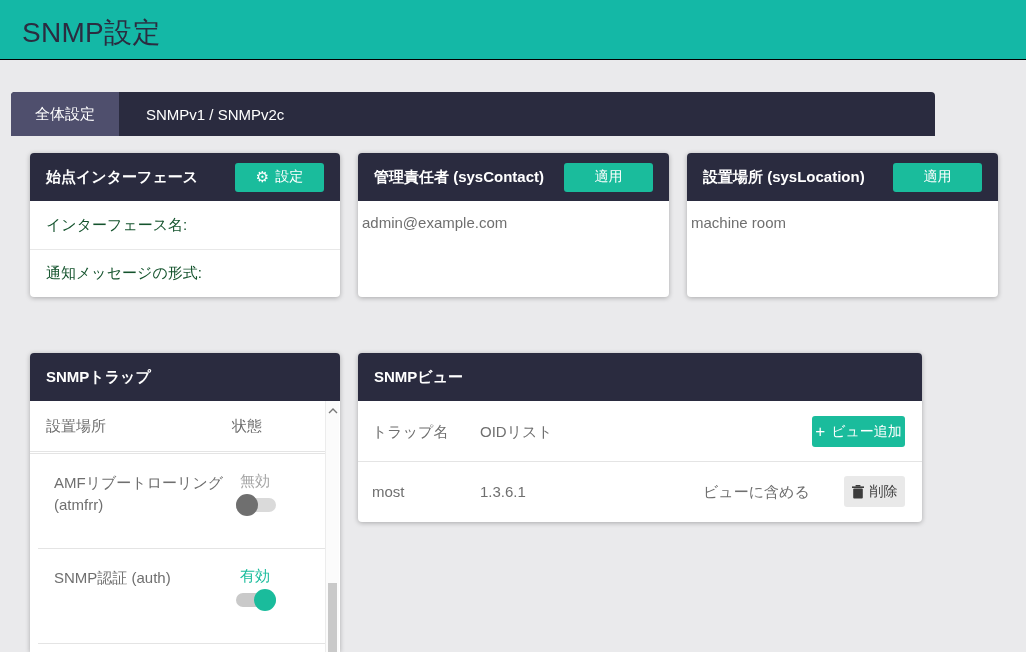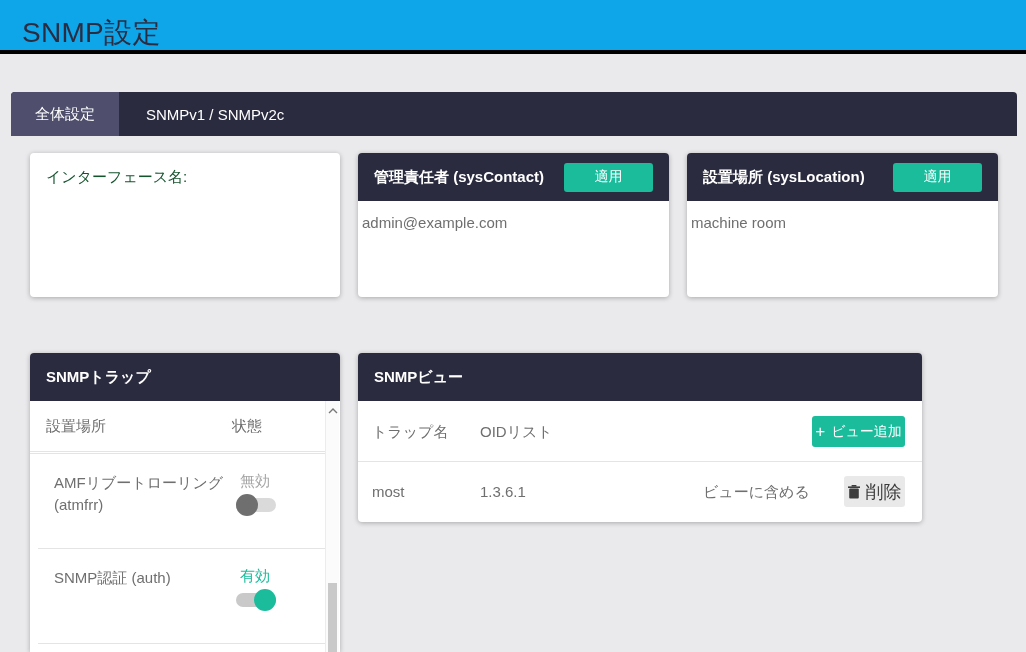--- a/index.html
+++ b/index.html
@@ -2,27 +2,27 @@
 <html><head>
 <meta charset="utf-8">
 <style>
   * { box-sizing: border-box; margin: 0; padding: 0; }
   html,body { width:1026px; height:652px; }
   body { font-family: "Liberation Sans", "DejaVu Sans", sans-serif; }
 
   .page { position:relative; width:1026px; height:652px; background:#eaeaec; overflow:hidden; }
 
   
-  .appbar { position:absolute; top:0; left:0; right:0; height:54px;
-            background:#0ea5e9; border-bottom:4px solid #000000; }
+  .appbar { position:absolute; top:0; left:0; right:0; height:60px;
+            background:#14b8a6; border-bottom:1px solid #000000; }
   .page-title { position:absolute; left:22px; top:14px; font-size:28px; font-weight:500;
                 color:#2b2c40; letter-spacing:.3px; }
 
   
-  .tabbar { position:absolute; left:11px; top:92px; width:1006px; height:44px;
+  .tabbar { position:absolute; left:11px; top:92px; width:924px; height:44px;
             background:#2a2b3f; border-radius:4px 4px 0 0; display:flex; }
   .tab { height:100%; display:flex; align-items:center; justify-content:center;
          color:#fff; font-size:15px; font-weight:500; padding:0 27px; cursor:pointer; white-space:nowrap; }
   .tab.active { background:#4f4f6d; border-radius:4px 0 0 0; padding:0 24px; }
 
   
   .card { position:absolute; background:#fff; border-radius:4px;
           box-shadow:0 1px 5px rgba(0,0,0,.28); }
   .card-head { height:48px; background:#2a2b3f; border-radius:4px 4px 0 0;
                display:flex; align-items:center; justify-content:space-between;
@@ -77,39 +77,47 @@
   
   .view-hrow { position:relative; height:61px; border-bottom:1px solid #e4e4e4; }
   .vcell { position:absolute; color:#6f6f6f; font-size:15px; }
   .vh-name { left:14px; top:22px; } .vh-oid { left:122px; top:22px; }
   .btn-add { position:absolute; right:17px; top:15px; width:93px; height:31px; }
   .plus-ic { font-size:17px; font-weight:400; line-height:1; margin-top:-1px; }
   .view-row { position:relative; height:59px; }
   .vr-name { left:14px; top:21px; } .vr-oid { left:122px; top:21px; } .vr-mode { left:297px; top:21px;margin-left:48px; }
   .btn-del { position:absolute; right:17px; top:14px; width:61px; height:31px;
              background:#e9e9e9; border:none; border-radius:3px; color:#3c3c3c;
-             font-size:18px; font-family:inherit; cursor:pointer;
+             font-size:14px; font-family:inherit; cursor:pointer;
              display:flex; align-items:center; justify-content:center; gap:6px; }
 </style>
 </head>
 <body>
 
 <div class="page">
 
   <div class="appbar">
     <div class="page-title">SNMP設定</div>
   </div>
 
   <div class="tabbar">
     <div class="tab active">全体設定</div>
     <div class="tab">SNMPv1 / SNMPv2c</div>
   </div>
 
   <section class="card" id="card-src">
+    <div class="card-head">
+      <span>始点インターフェース</span>
+      <button class="btn-accent btn-w89">
+        <span class="gear-ic">⚙</span>
+        <span>設定</span>
+      </button>
+    </div>
     <div class="field-row">インターフェース名:</div>
+    <div class="field-row">通知メッセージの形式:</div>
   </section>
 
   <section class="card" id="card-con">
     <div class="card-head">
       <span>管理責任者 (sysContact)</span>
       <button class="btn-accent btn-w89">適用</button>
     </div>
     <div class="card-body-text">admin@example.com</div>
   </section>
 

